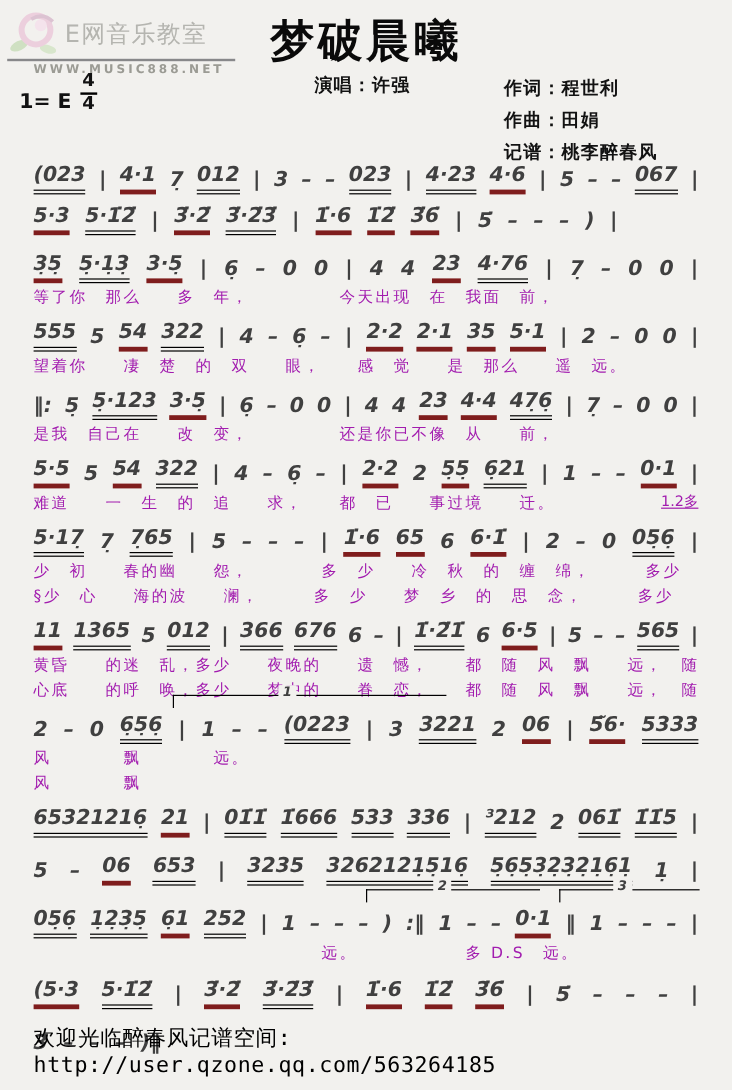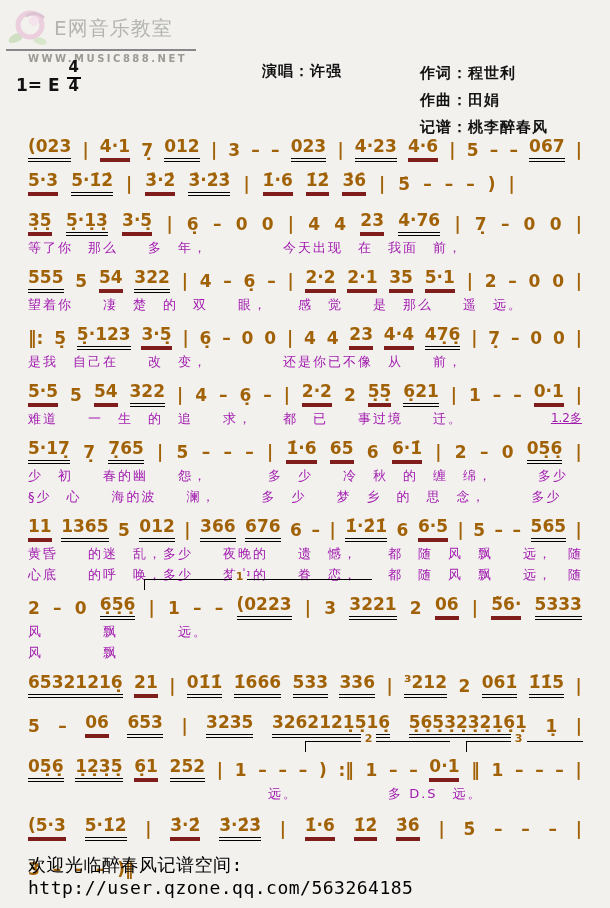--- a/index.html
+++ b/index.html
@@ -16,21 +16,21 @@
   .keysig{position:absolute;left:16px;top:60px;display:flex;align-items:flex-end;gap:7px;font-size:17px;font-weight:bold;}
   .frac{display:inline-flex;flex-direction:column;align-items:center;line-height:1.05;font-size:15px;font-weight:bold;}
   .frac .top{border-bottom:2px solid #000;padding:0 2px 1px 2px;}
   .title{position:absolute;left:0;right:0;top:10px;text-align:center;font-size:37px;font-weight:900;letter-spacing:3px;font-family:"DejaVu Serif","Liberation Serif",serif;color:#0a0a0a;}
   .singer{position:absolute;left:262px;top:62px;font-size:15px;font-weight:bold;letter-spacing:1px;}
   .credits{position:absolute;left:420px;top:60px;font-size:15px;font-weight:bold;line-height:1.8;letter-spacing:1px;}
 
   
   .score{padding:4px 28px 0 28px;}
   .sys{margin-bottom:8px;}
-  .music{position:relative;display:flex;align-items:flex-end;gap:13px;font-size:17px;font-weight:bold;white-space:nowrap;min-height:28px;color:#a16207;}
+  .music{position:relative;display:flex;align-items:flex-end;gap:13px;font-size:17px;font-weight:bold;white-space:nowrap;min-height:28px;color:#404040;font-style:italic;}
   .music.spread{justify-content:space-between;gap:4px;}
   .tok{display:inline-block;line-height:1.25;padding-bottom:1px;}
   .tok.u1{border-bottom:4px solid #7f1d1d;}
   .tok.u2{border-bottom:4px double #000;}
   .lyr{display:flex;justify-content:space-between;font-size:13px;letter-spacing:2px;margin-top:3px;white-space:pre;color:#a21caf;}
   .lyr .vnum{font-size:12px;letter-spacing:0;text-decoration:underline;}
   .volta{position:absolute;top:-13px;height:10px;border-top:1.5px solid #000;border-left:1.5px solid #000;}
   .volta .vlabel{position:absolute;top:-9px;left:38%;background:#f2f1ee;padding:0 4px;font-size:11px;font-weight:bold;line-height:1;}
 
   
@@ -50,20 +50,21 @@
           <circle cx="24" cy="17" r="12" fill="none" stroke="#eccfdd" stroke-width="5"></circle>
           <circle cx="28" cy="13" r="5" fill="#f4e3ec"></circle>
           <path d="M20 8 Q30 2 38 10" stroke="#dcc3d2" stroke-width="3" fill="none"></path>
         </svg>
         <span class="logo-text">E网音乐教室</span>
       </div>
       <div class="logo-line"></div>
       <div class="logo-url">WWW.MUSIC888.NET</div>
     </div>
 
+    <div class="title">梦破晨曦</div>
 
     <div class="keysig">
       <span>1= E</span>
       <span class="frac">
         <span class="top">4</span>
         <span>4</span>
       </span>
     </div>
 
     <div class="singer">演唱：许强</div>

